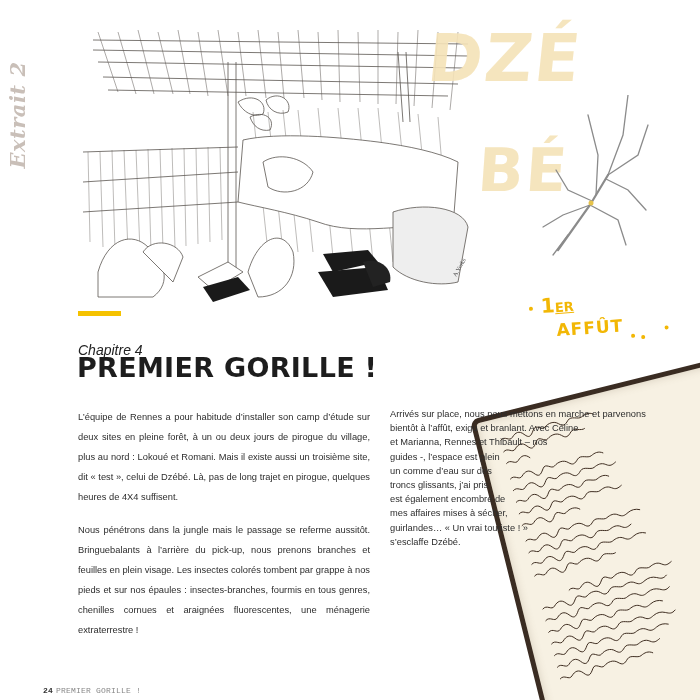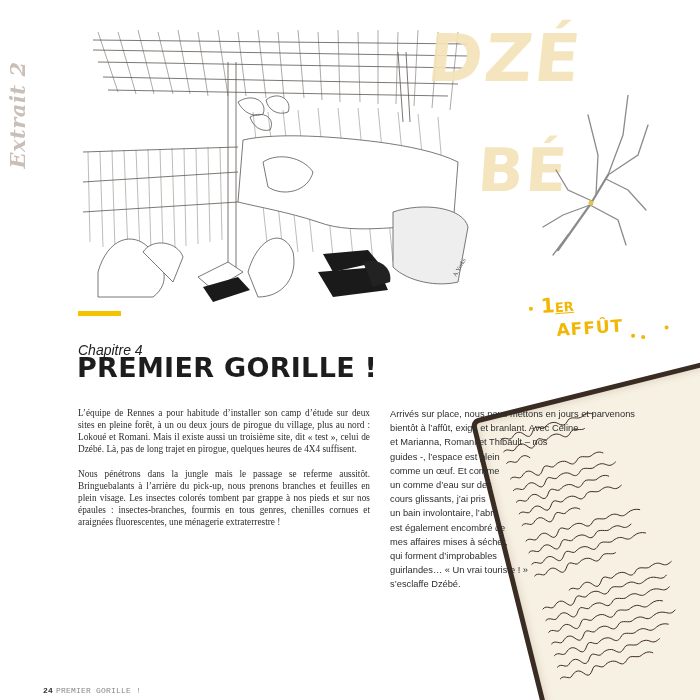--- a/index.html
+++ b/index.html
@@ -37,21 +37,21 @@
   .affut .line2 { position: absolute; left: 26px; top: 27px; font-size: 17px; letter-spacing: 1px; white-space: nowrap; }
   .affut .dot { position: absolute; width: 4px; height: 4px; background: #f2b705; border-radius: 50%; }
 
   .accent-bar { position: absolute; left: 78px; top: 311px; width: 43px; height: 5px; background: #f5c200; }
 
   .chapter-label { position: absolute; left: 78px; top: 336px; font-family: "Liberation Sans", sans-serif; font-style: italic; font-size: 14px; color: #222; margin-top: 6px; }
   .chapter-title { position: absolute; left: 77px; top: 352px; font-family: "DejaVu Sans", sans-serif; font-weight: bold; font-size: 27px; letter-spacing: 0.3px; color: #1d1d1d; }
 
   .col-left {
     position: absolute; left: 78px; top: 407px; width: 292px;
-    font-family: Liberation Serif, serif; font-size: 9.3px; line-height: 12px; color: #2d2d2d;
+    font-family: Liberation Sans, sans-serif; font-size: 9.3px; line-height: 20px; color: #2d2d2d;
     text-align: justify;
   }
   .col-left p { margin: 0 0 13px 0; }
 
   .col-right {
     position: absolute; left: 390px; top: 407px; width: 305px;
     font-family: "Liberation Sans", sans-serif; font-size: 9.3px; line-height: 14.2px; color: #2d2d2d;
   }
   .col-right .ln { display: block; white-space: nowrap; }
 
@@ -175,30 +175,27 @@
       <path d="M20 220 c5 -4 8 4 12 0 s8 -5 12 0 s6 4 10 -2 s8 3 12 0 s10 -4 14 0 s6 3 10 -1 s10 2 14 0 s8 -3 12 0 s6 2 10 0 s8 -2 12 0"></path>
       <path d="M20 232 c5 -4 8 4 12 0 s8 -5 12 0 s6 4 10 -2 s8 3 12 0 s10 -4 14 0 s6 3 10 -1 s10 2 14 0 s8 -3 12 0 s6 2 10 0 s8 -2 12 0 s6 3 10 0"></path>
       <path d="M20 244 c5 -4 8 4 12 0 s8 -5 12 0 s6 4 10 -2 s8 3 12 0 s10 -4 14 0 s6 3 10 -1 s10 2 14 0 s8 -3 12 0 s6 2 10 0 s8 -2 12 0"></path>
       <path d="M20 256 c5 -4 8 4 12 0 s8 -5 12 0 s6 4 10 -2 s8 3 12 0 s10 -4 14 0 s6 3 10 -1 s10 2 14 0 s8 -3 12 0 s6 2 10 0"></path>
       <path d="M20 268 c5 -4 8 4 12 0 s8 -5 12 0 s6 4 10 -2 s8 3 12 0 s10 -4 14 0 s6 3 10 -1 s10 2 14 0 s8 -3 12 0"></path>
     </g>
   </svg>
 </div>
 
 <div class="col-right">
-  <span class="ln">Arrivés sur place, nous nous mettons en jours et parvenons</span>
+  <span class="ln">Arrivés sur place, nous nous mettons en marche et parvenons</span>
   <span class="ln">bientôt à l’affût, exigu et branlant. Avec Céline</span>
-  <span class="ln">et Marianna, Romani et Thibault – nos</span>
+  <span class="ln">et Marianna, Rennes et Thibault – nos</span>
   <span class="ln">guides -, l’espace est plein</span>
-  <span class="ln">comme un œuf. Et comme</span>
   <span class="ln">un comme d’eau sur des</span>
-  <span class="ln">cours glissants, j’ai pris</span>
-  <span class="ln">un bain involontaire, l’abri</span>
+  <span class="ln">troncs glissants, j’ai pris</span>
   <span class="ln">est également encombré de</span>
   <span class="ln">mes affaires mises à sécher,</span>
-  <span class="ln">qui forment d’improbables</span>
   <span class="ln">guirlandes… « Un vrai touriste ! »</span>
   <span class="ln">s’esclaffe Dzébé.</span>
 </div>
 
 <div class="folio">
   <b>24</b><span>PREMIER GORILLE !</span>
 </div>
 
 </body></html>

